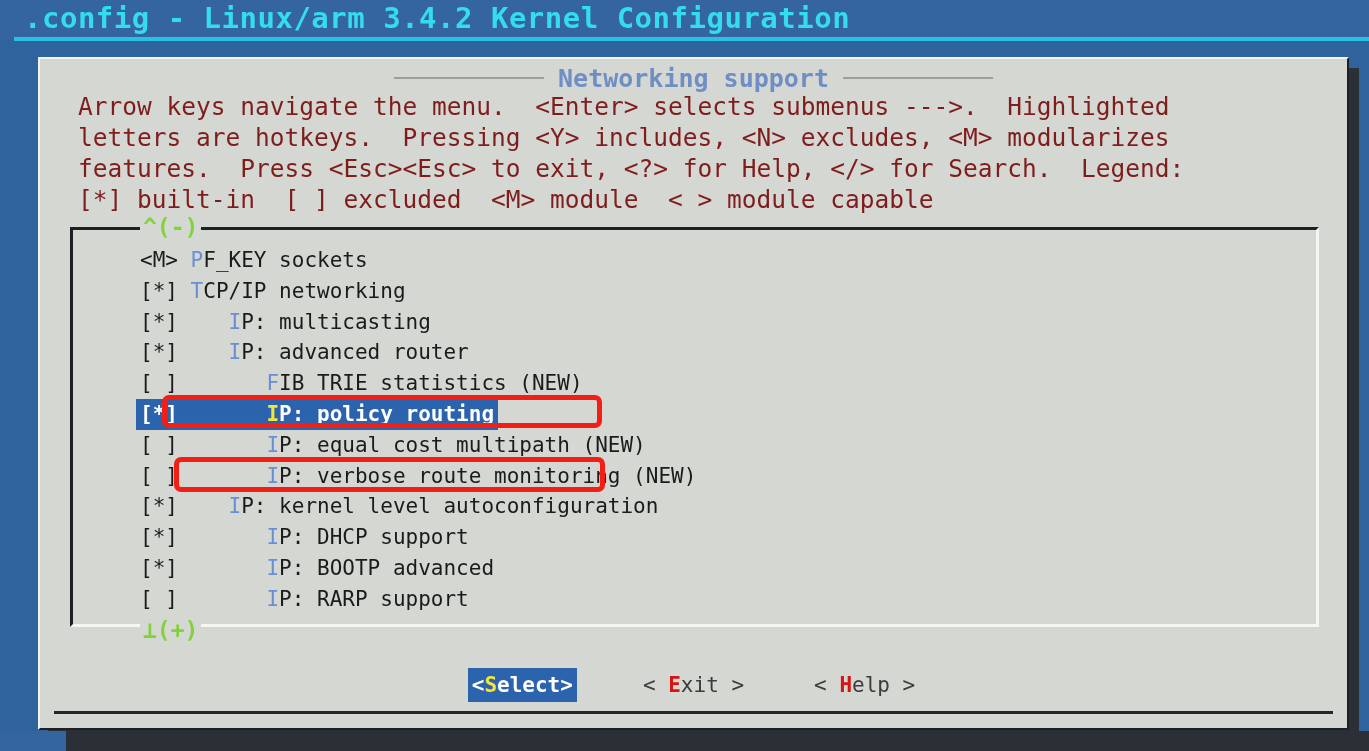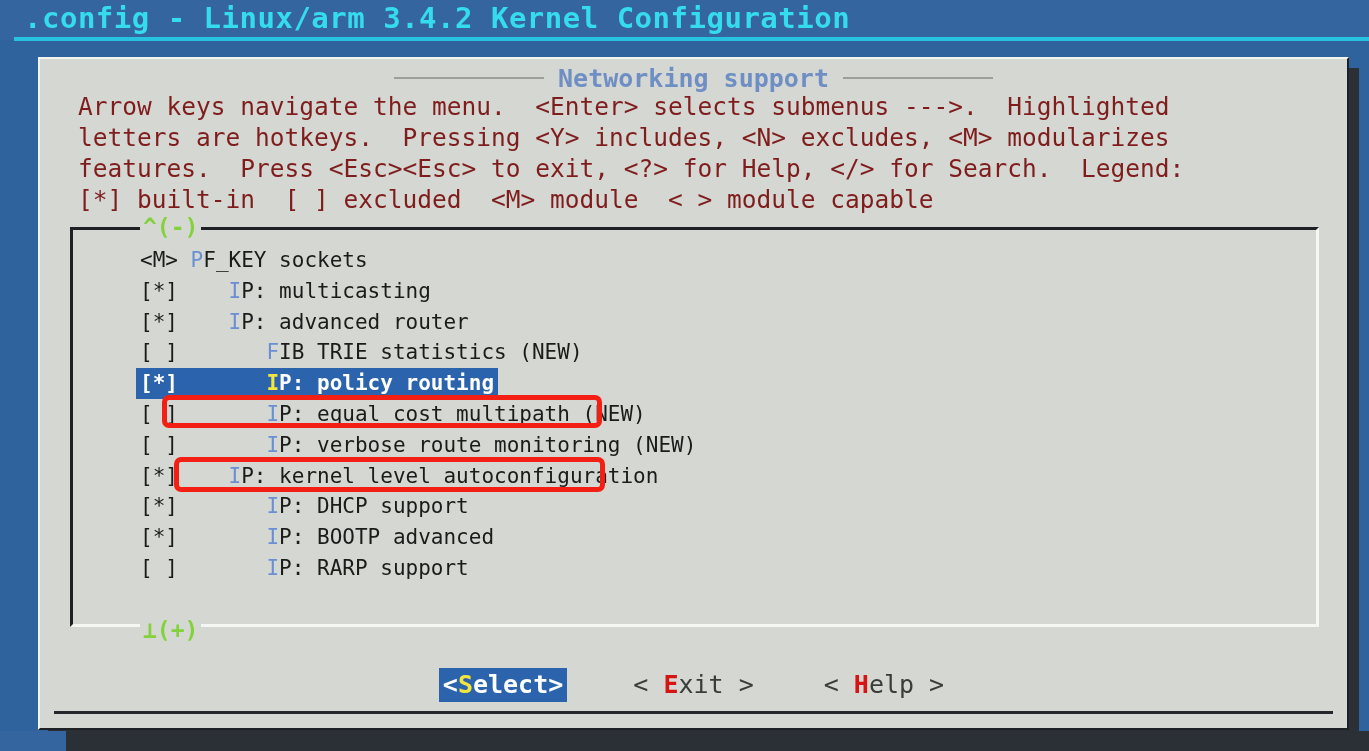--- a/index.html
+++ b/index.html
@@ -193,21 +193,21 @@
     position: absolute;
     left: 0; top: 600px;
     width: 100%;
     height: 52px;
     display: flex;
     align-items: center;
     justify-content: center;
     gap: 62px;
   }
   .btn {
-    font-size: 25px;
+    font-size: 21px;
     white-space: pre;
     color: #3a3d3a;
     padding: 1px 4px;
     line-height: 32px;
   }
   .btn .bhot { color: #d61414; font-weight: bold; }
   .btn.active {
     background: #2c63ad;
     color: #ffffff;
     font-weight: bold;
@@ -245,20 +245,21 @@
 
     <div id="helptext"><div>Arrow keys navigate the menu.  &lt;Enter&gt; selects submenus ---&gt;.  Highlighted</div><div>letters are hotkeys.  Pressing &lt;Y&gt; includes, &lt;N&gt; excludes, &lt;M&gt; modularizes</div><div>features.  Press &lt;Esc&gt;&lt;Esc&gt; to exit, &lt;?&gt; for Help, &lt;/&gt; for Search.  Legend:</div><div>[*] built-in  [ ] excluded  &lt;M&gt; module  &lt; &gt; module capable</div></div>
 
     <div id="menubox"></div>
 
     <div id="scroll-up">^(-)</div>
     <div id="scroll-down">⊥(+)</div>
 
     <div id="menu-list">
         <div class="menu-row"><span>&lt;M&gt;</span><span> </span><span class="hot">P</span><span>F_KEY sockets</span></div>
+        <div class="menu-row"><span>[*]</span><span> </span><span class="hot">T</span><span>CP/IP networking</span></div>
         <div class="menu-row"><span>[*]</span><span>    </span><span class="hot">I</span><span>P: multicasting</span></div>
         <div class="menu-row"><span>[*]</span><span>    </span><span class="hot">I</span><span>P: advanced router</span></div>
         <div class="menu-row"><span>[ ]</span><span>       </span><span class="hot">F</span><span>IB TRIE statistics (NEW)</span></div>
         <div class="menu-row sel"><span>[*]</span><span>       </span><span class="hot">I</span><span>P: policy routing</span></div>
         <div class="menu-row"><span>[ ]</span><span>       </span><span class="hot">I</span><span>P: equal cost multipath (NEW)</span></div>
         <div class="menu-row"><span>[ ]</span><span>       </span><span class="hot">I</span><span>P: verbose route monitoring (NEW)</span></div>
         <div class="menu-row"><span>[*]</span><span>    </span><span class="hot">I</span><span>P: kernel level autoconfiguration</span></div>
         <div class="menu-row"><span>[*]</span><span>       </span><span class="hot">I</span><span>P: DHCP support</span></div>
         <div class="menu-row"><span>[*]</span><span>       </span><span class="hot">I</span><span>P: BOOTP advanced</span></div>
         <div class="menu-row"><span>[ ]</span><span>       </span><span class="hot">I</span><span>P: RARP support</span></div>

